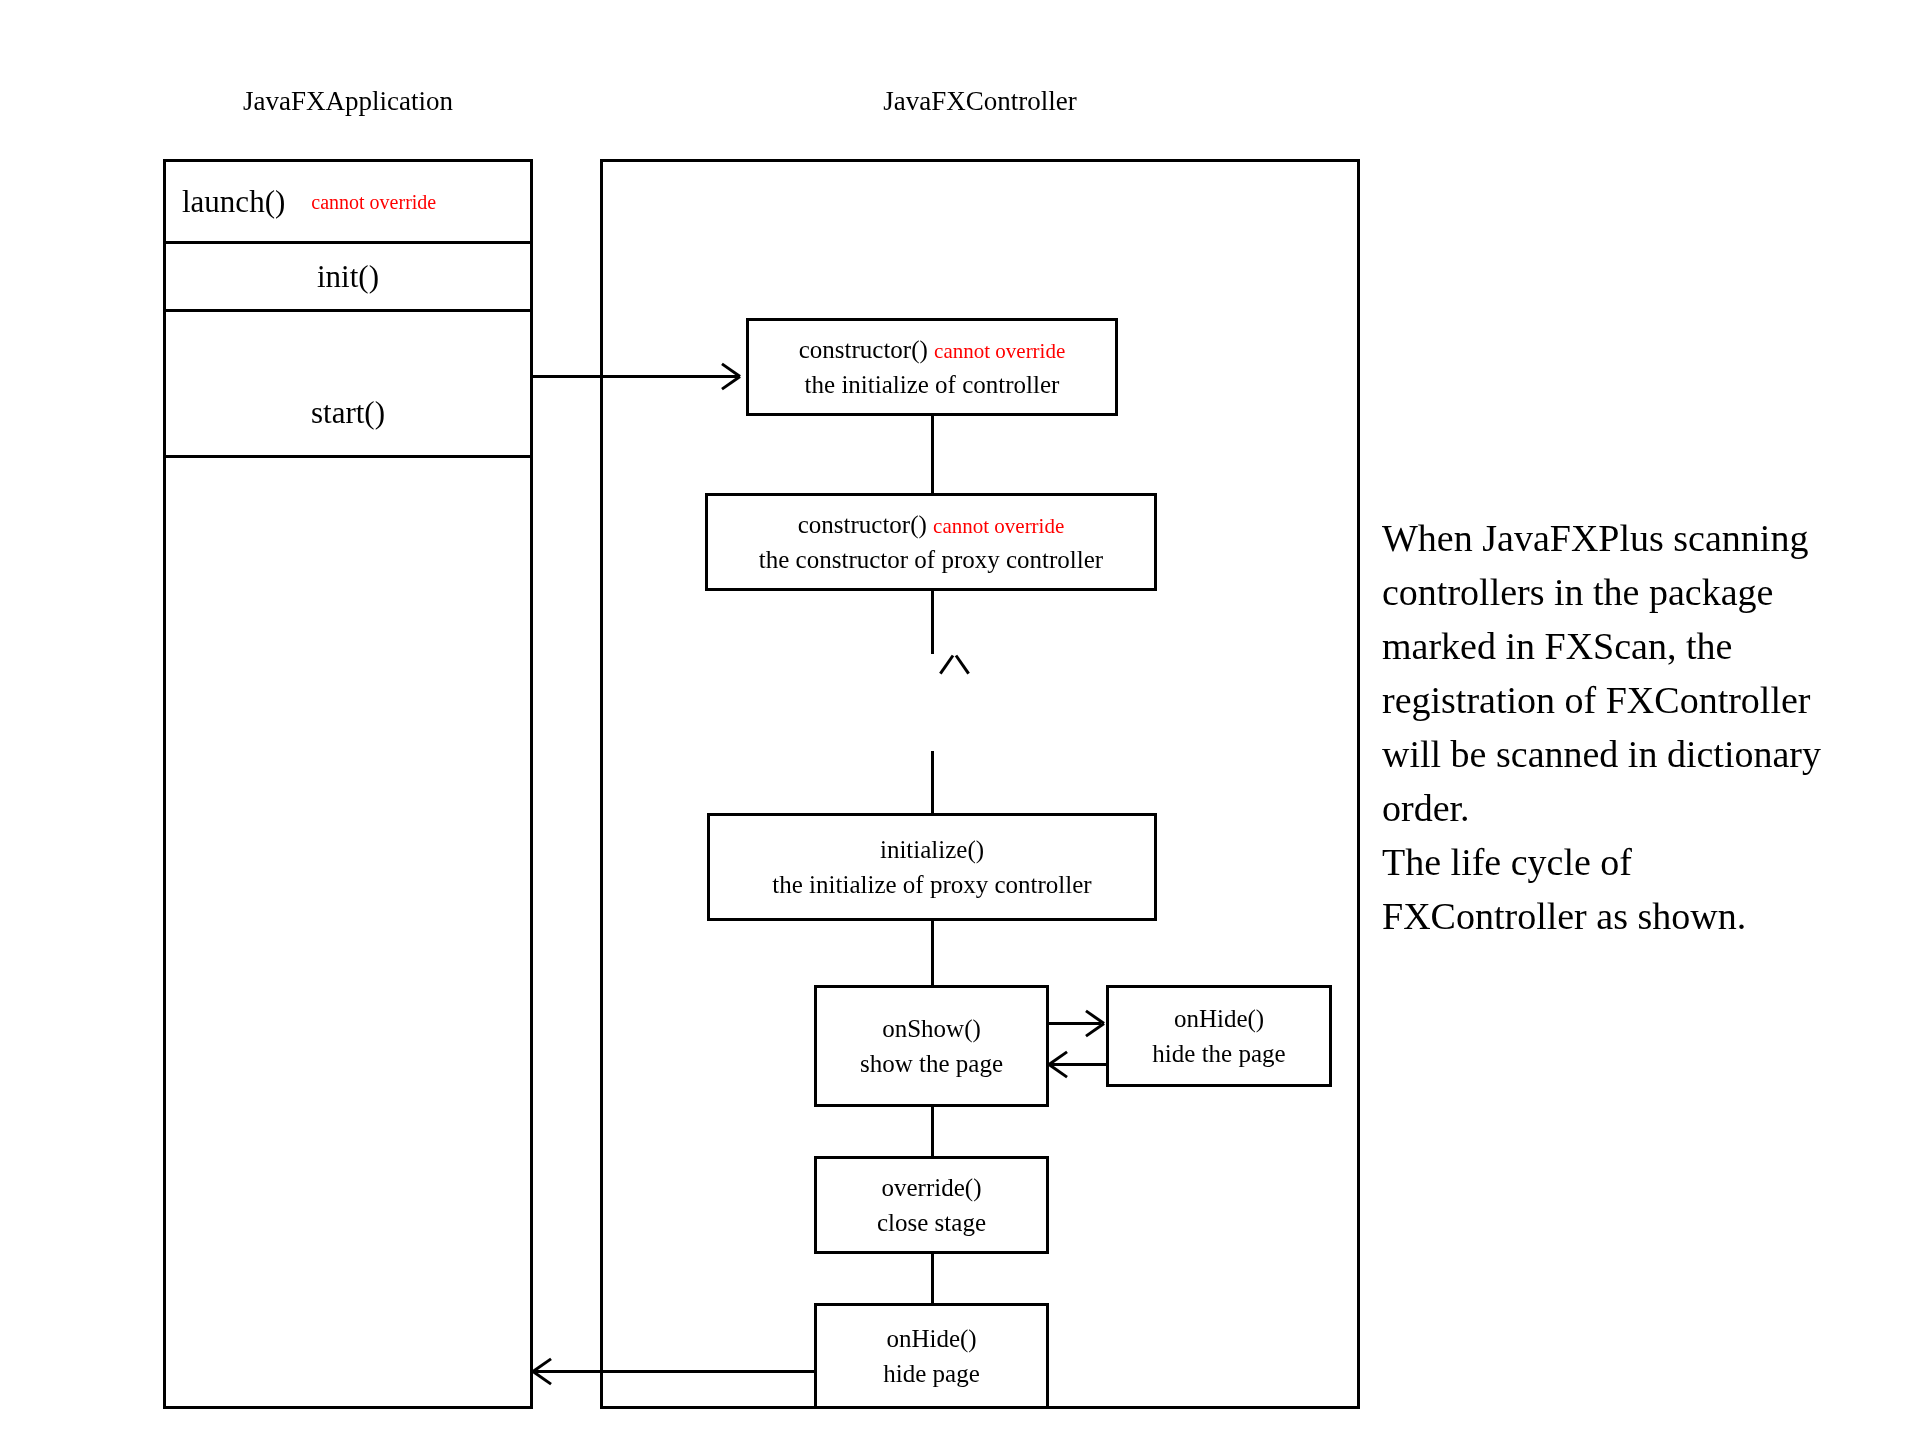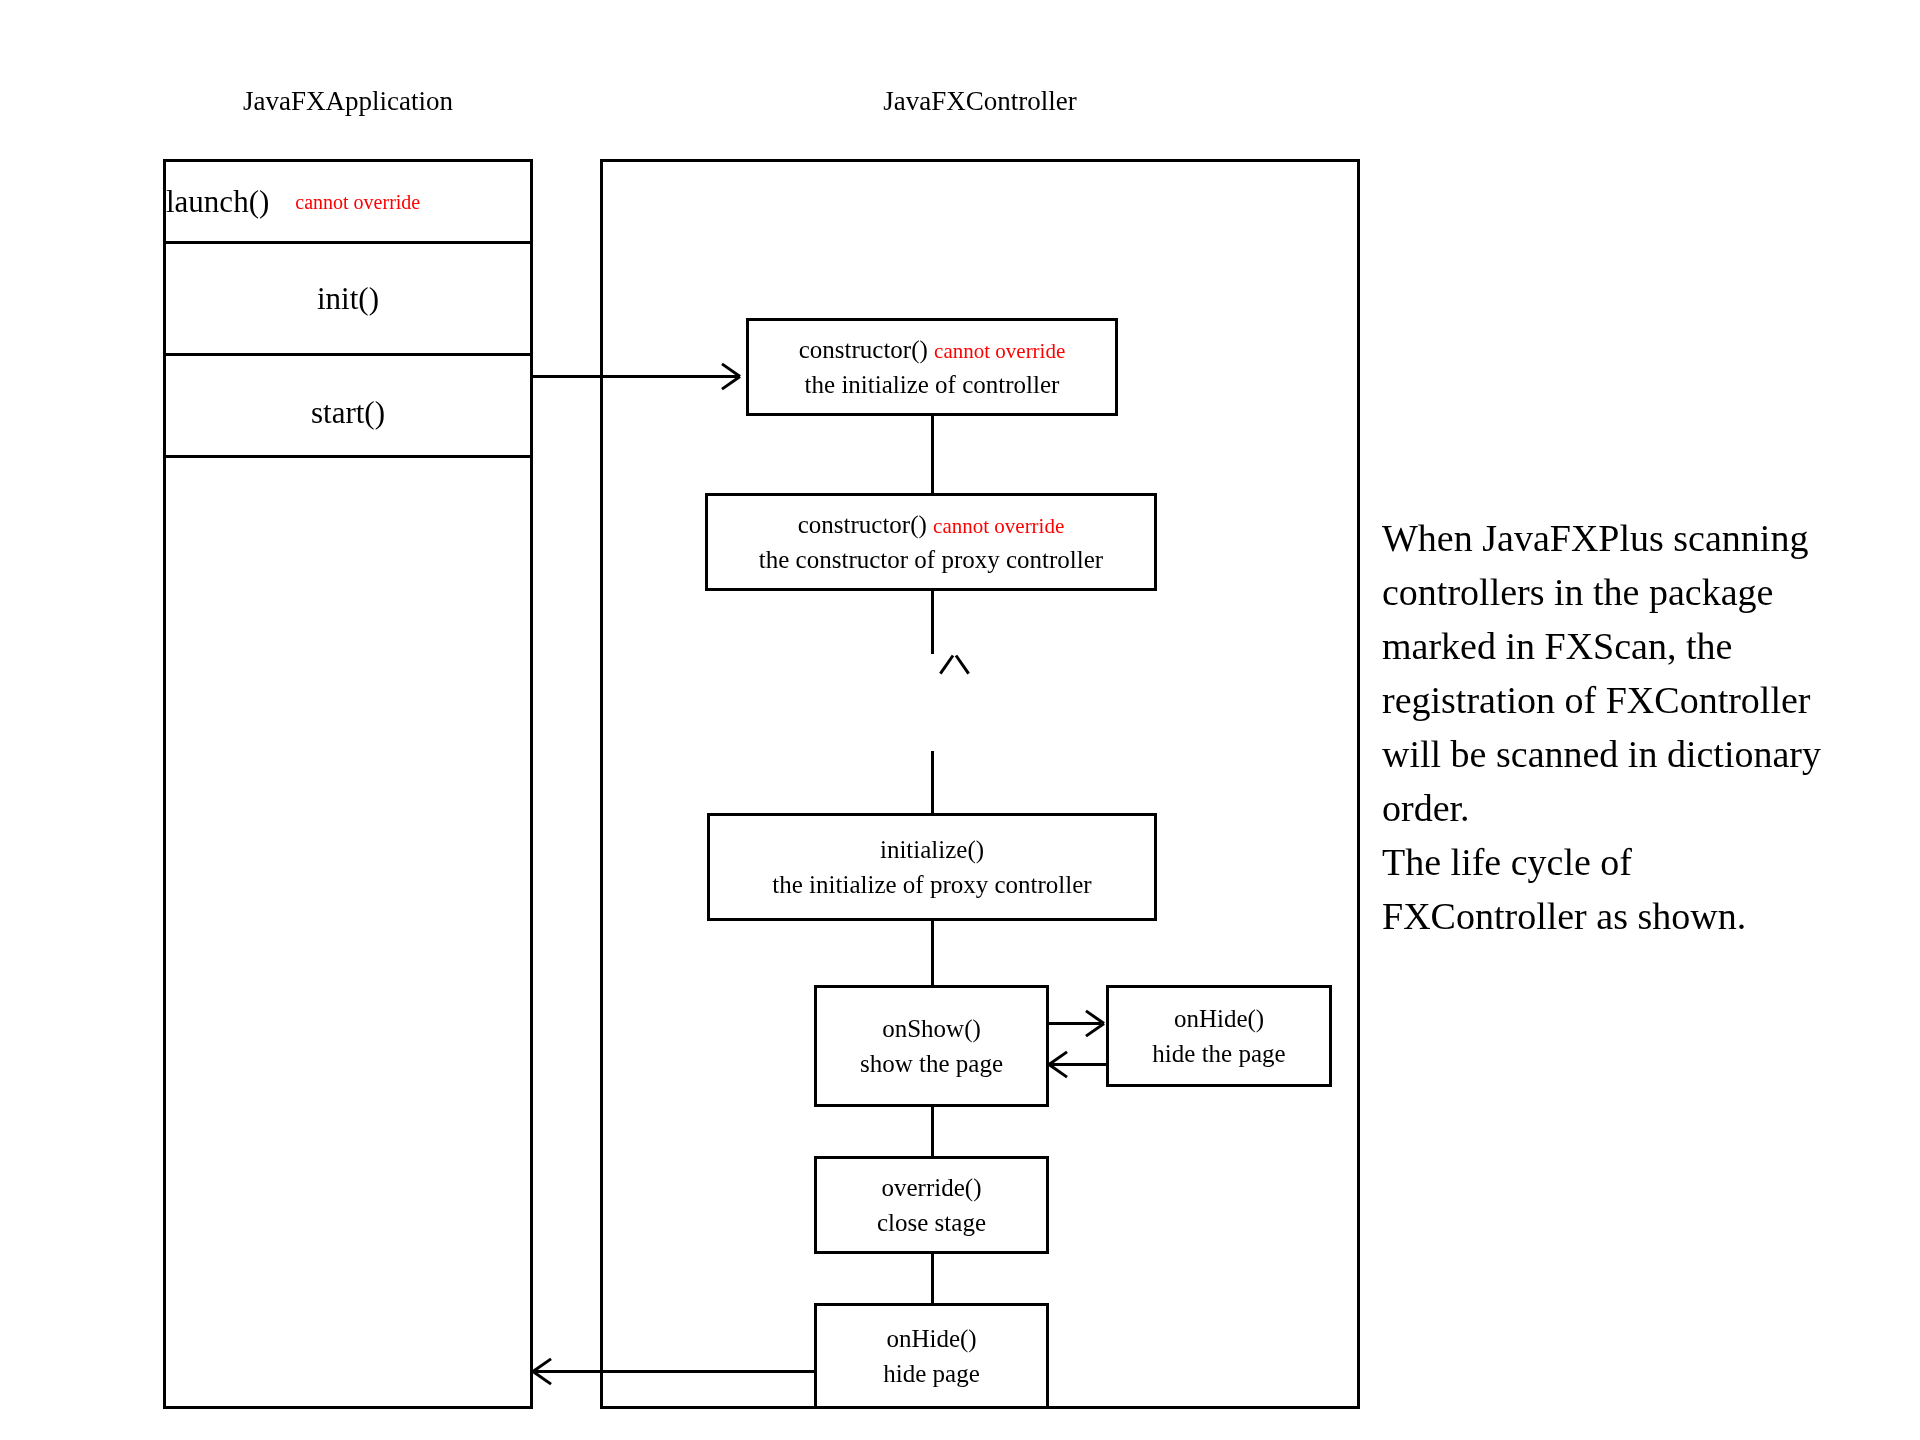--- a/index.html
+++ b/index.html
@@ -45,22 +45,22 @@
     border-bottom: 3px solid #000;
     display: flex;
     align-items: center;
     justify-content: center;
   }
   .app-row-label {
     font-size: 31px;
     line-height: 1;
     white-space: nowrap;
   }
-  .row-launch { top: 0; height: 82px; justify-content: flex-start; }
-  .row-init   { top: 82px;  height: 112px; }
+  .row-launch { top: 0; height: 82px; justify-content: flex-start; padding-left: 16px; }
+  .row-init   { top: 82px;  height: 68px; }
   .row-start  { top: 170px; height: 88px; margin-top: 38px; }
   .row-gap    { top: 258px; height: 1078px; border-bottom: 3px solid #000; }
 
   .note-red {
     color: #ff0000;
     font-size: 20px;
     line-height: 1;
     white-space: nowrap;
     margin-left: 26px;
   }

